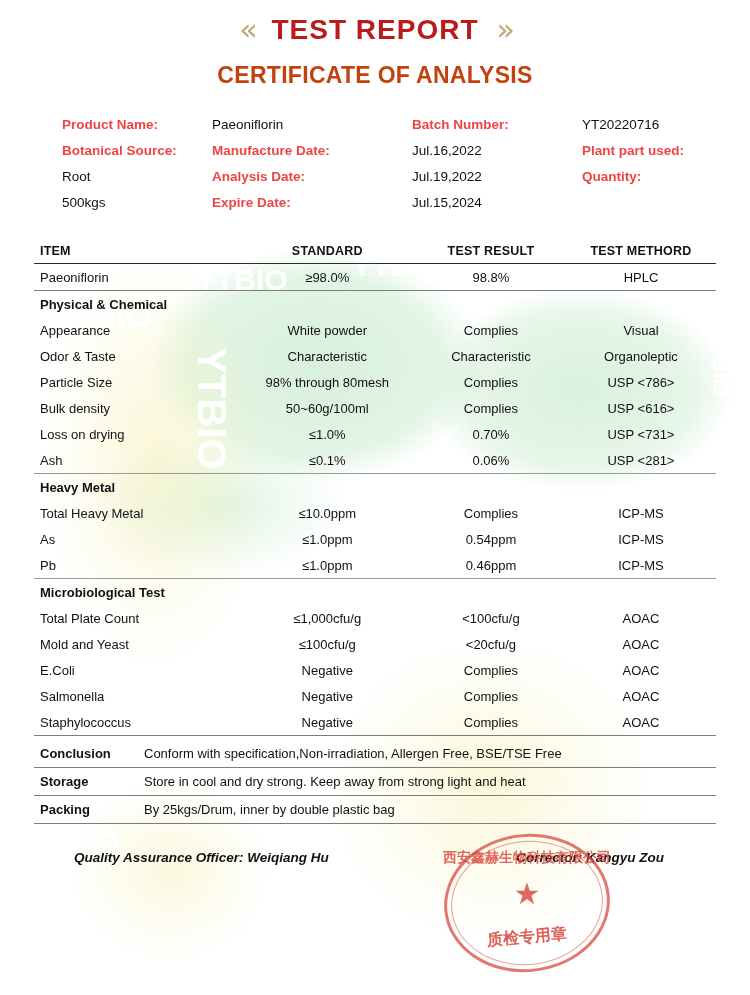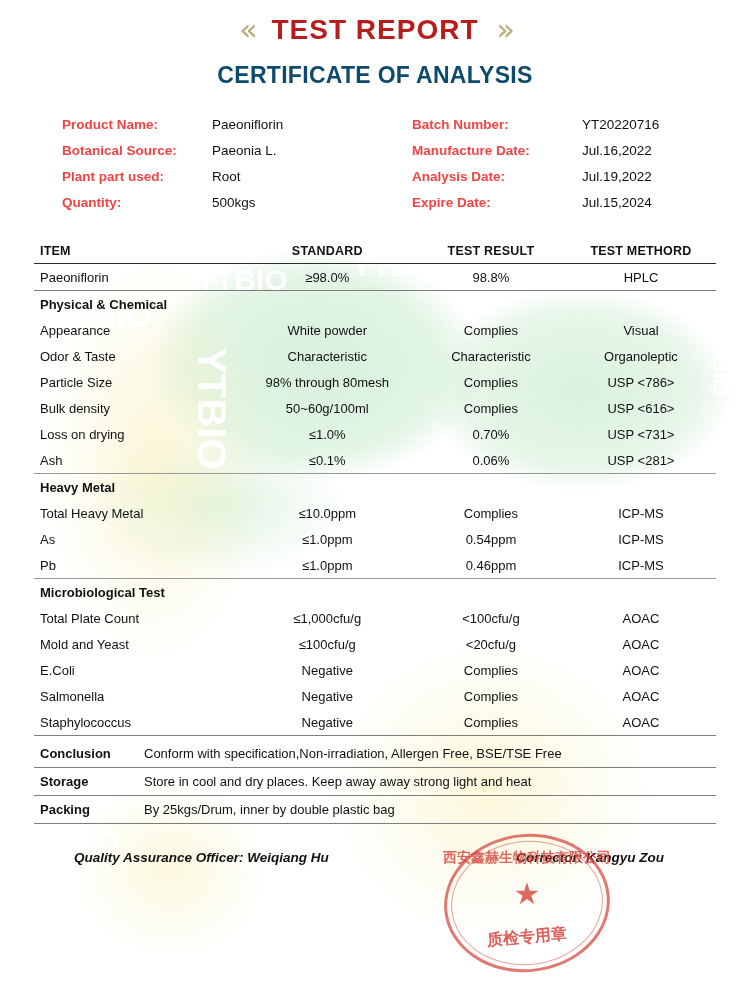--- a/index.html
+++ b/index.html
@@ -87,21 +87,21 @@
     font-size: 28px;
     font-weight: bold;
     letter-spacing: 1px;
     color: #b91c1c;
     font-family: "Liberation Sans", sans-serif;
   }
   .coa {
     text-align: center;
     font-size: 23px;
     font-weight: bold;
-    color: #0c4a6e;
+    color: #c2410c;
     margin-top: 16px;
     letter-spacing: .3px;
   }
 
   
   .info {
     margin: 28px 0 0 0;
     display: grid;
     grid-template-columns: 150px 200px 170px auto;
     row-gap: 11px;
@@ -282,21 +282,20 @@
 
   <div class="coa">CERTIFICATE OF ANALYSIS</div>
 
   <div class="info">
     <div class="k">Product Name:</div>
     <div class="v">Paeoniflorin</div>
     <div class="k">Batch Number:</div>
     <div class="v">YT20220716</div>
 
     <div class="k">Botanical Source:</div>
-    <div class="v">Paeonia L.</div>
     <div class="k">Manufacture Date:</div>
     <div class="v">Jul.16,2022</div>
 
     <div class="k">Plant part used:</div>
     <div class="v">Root</div>
     <div class="k">Analysis Date:</div>
     <div class="v">Jul.19,2022</div>
 
     <div class="k">Quantity:</div>
     <div class="v">500kgs</div>
@@ -445,21 +444,21 @@
     </tbody>
   </table>
 
   <div class="bottom">
     <div class="bottom-row">
       <div class="lab">Conclusion</div>
       <div class="val">Conform with specification,Non-irradiation, Allergen Free, BSE/TSE Free</div>
     </div>
     <div class="bottom-row">
       <div class="lab">Storage</div>
-      <div class="val">Store in cool and dry places. Keep away away strong light and heat</div>
+      <div class="val">Store in cool and dry strong. Keep away from strong light and heat</div>
     </div>
     <div class="bottom-row">
       <div class="lab">Packing</div>
       <div class="val">By 25kgs/Drum, inner by double plastic bag</div>
     </div>
   </div>
 
   <div class="sig">
     <div class="left">Quality Assurance Officer: Weiqiang Hu</div>
     <div class="right">Corrector: Kangyu Zou</div>

